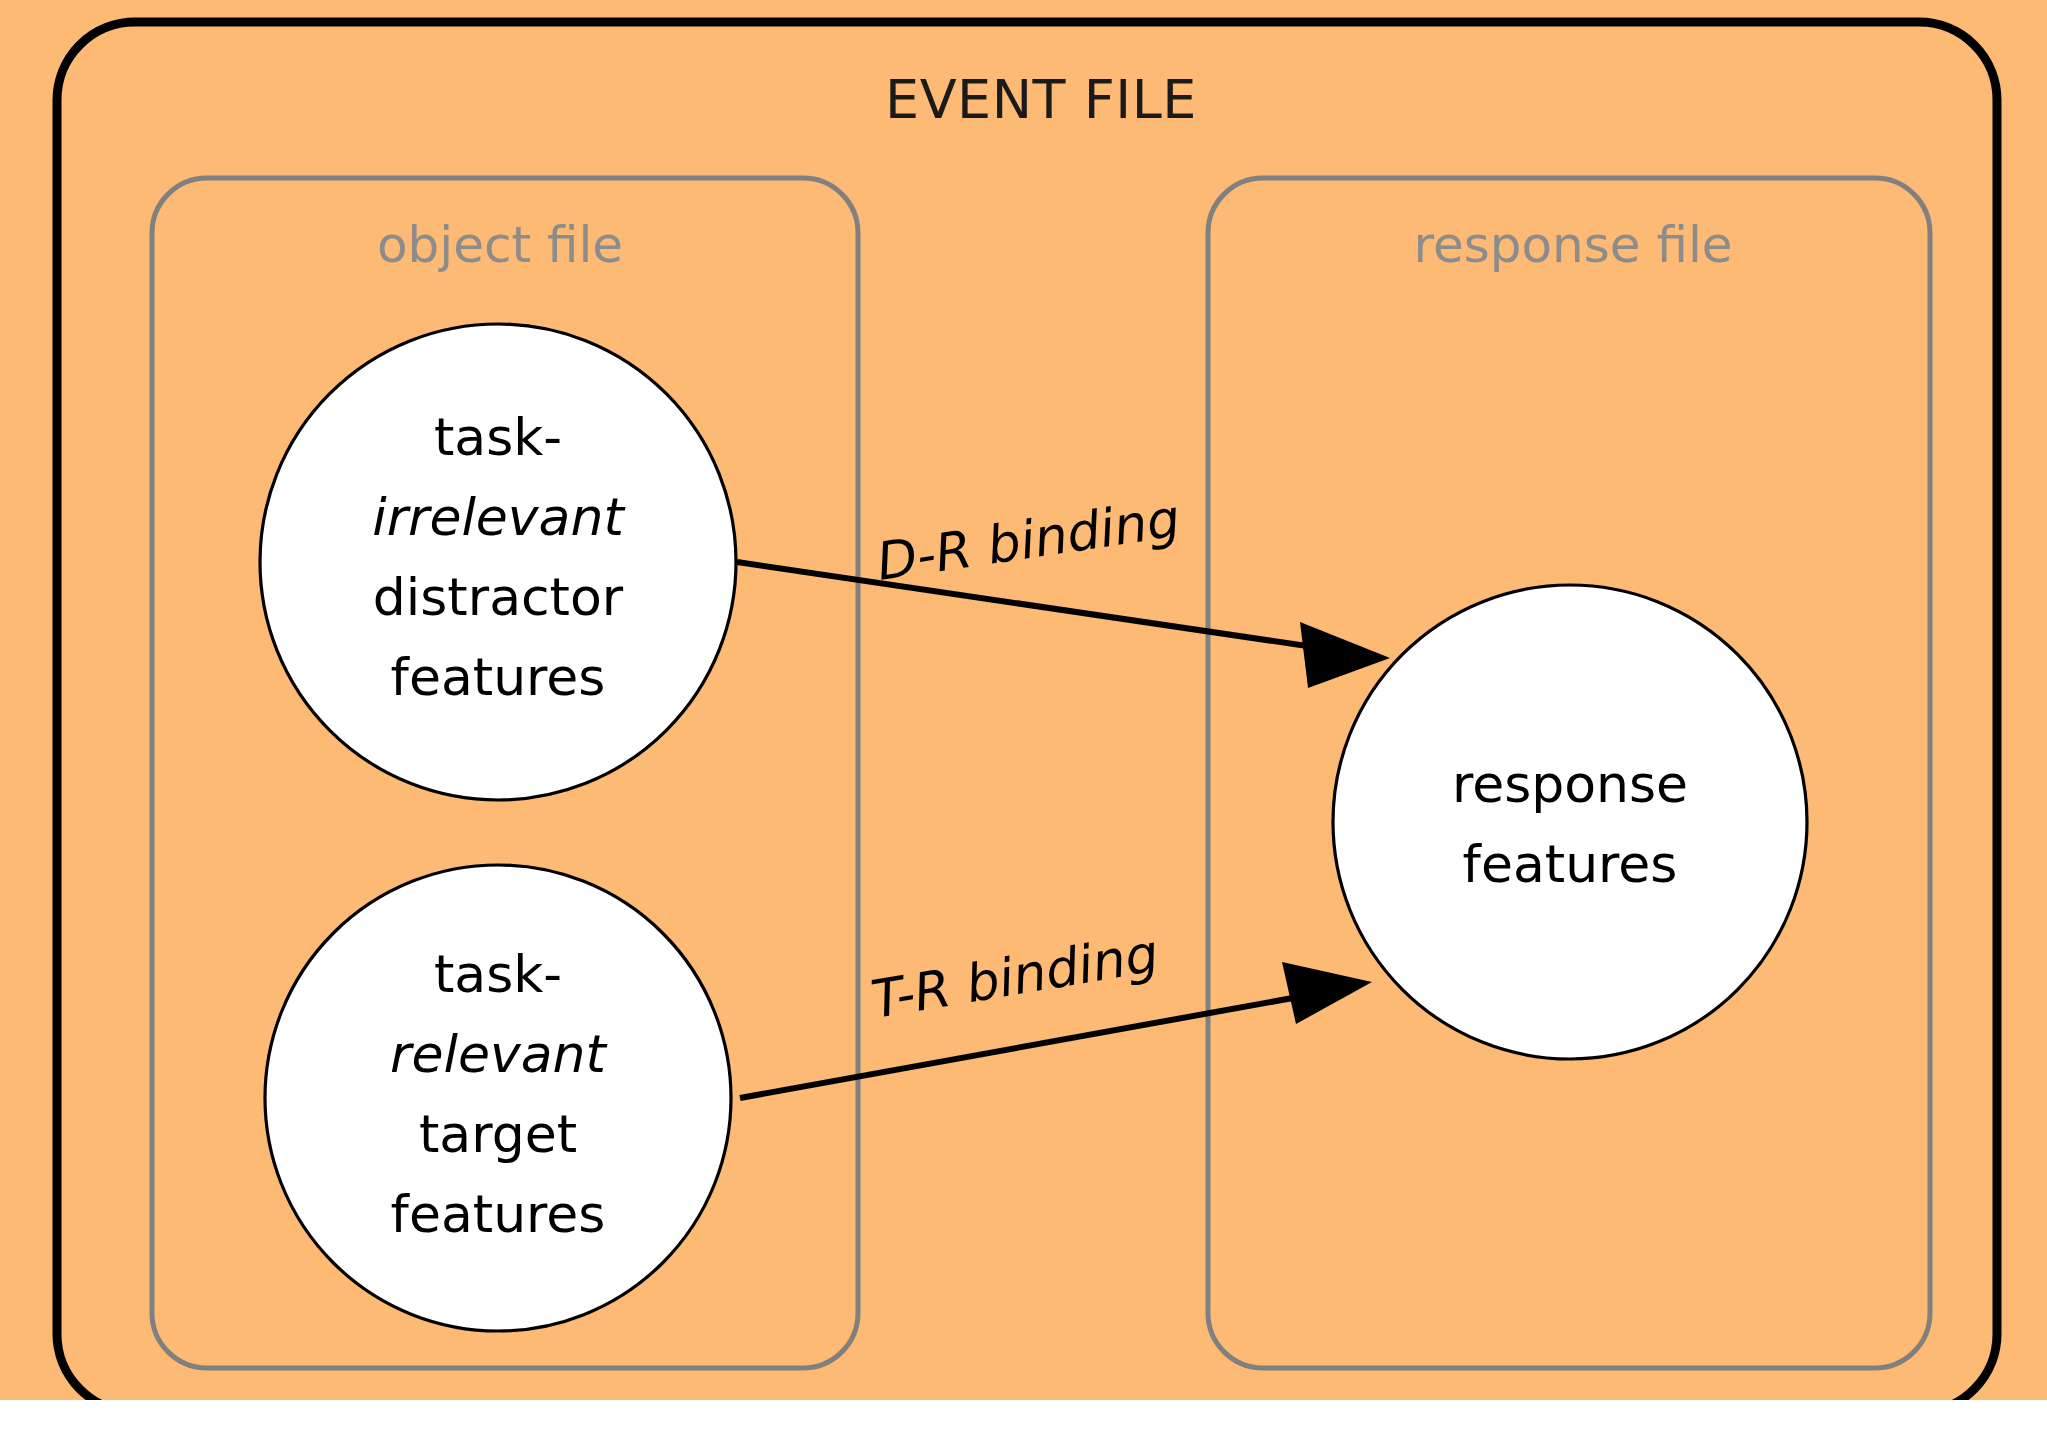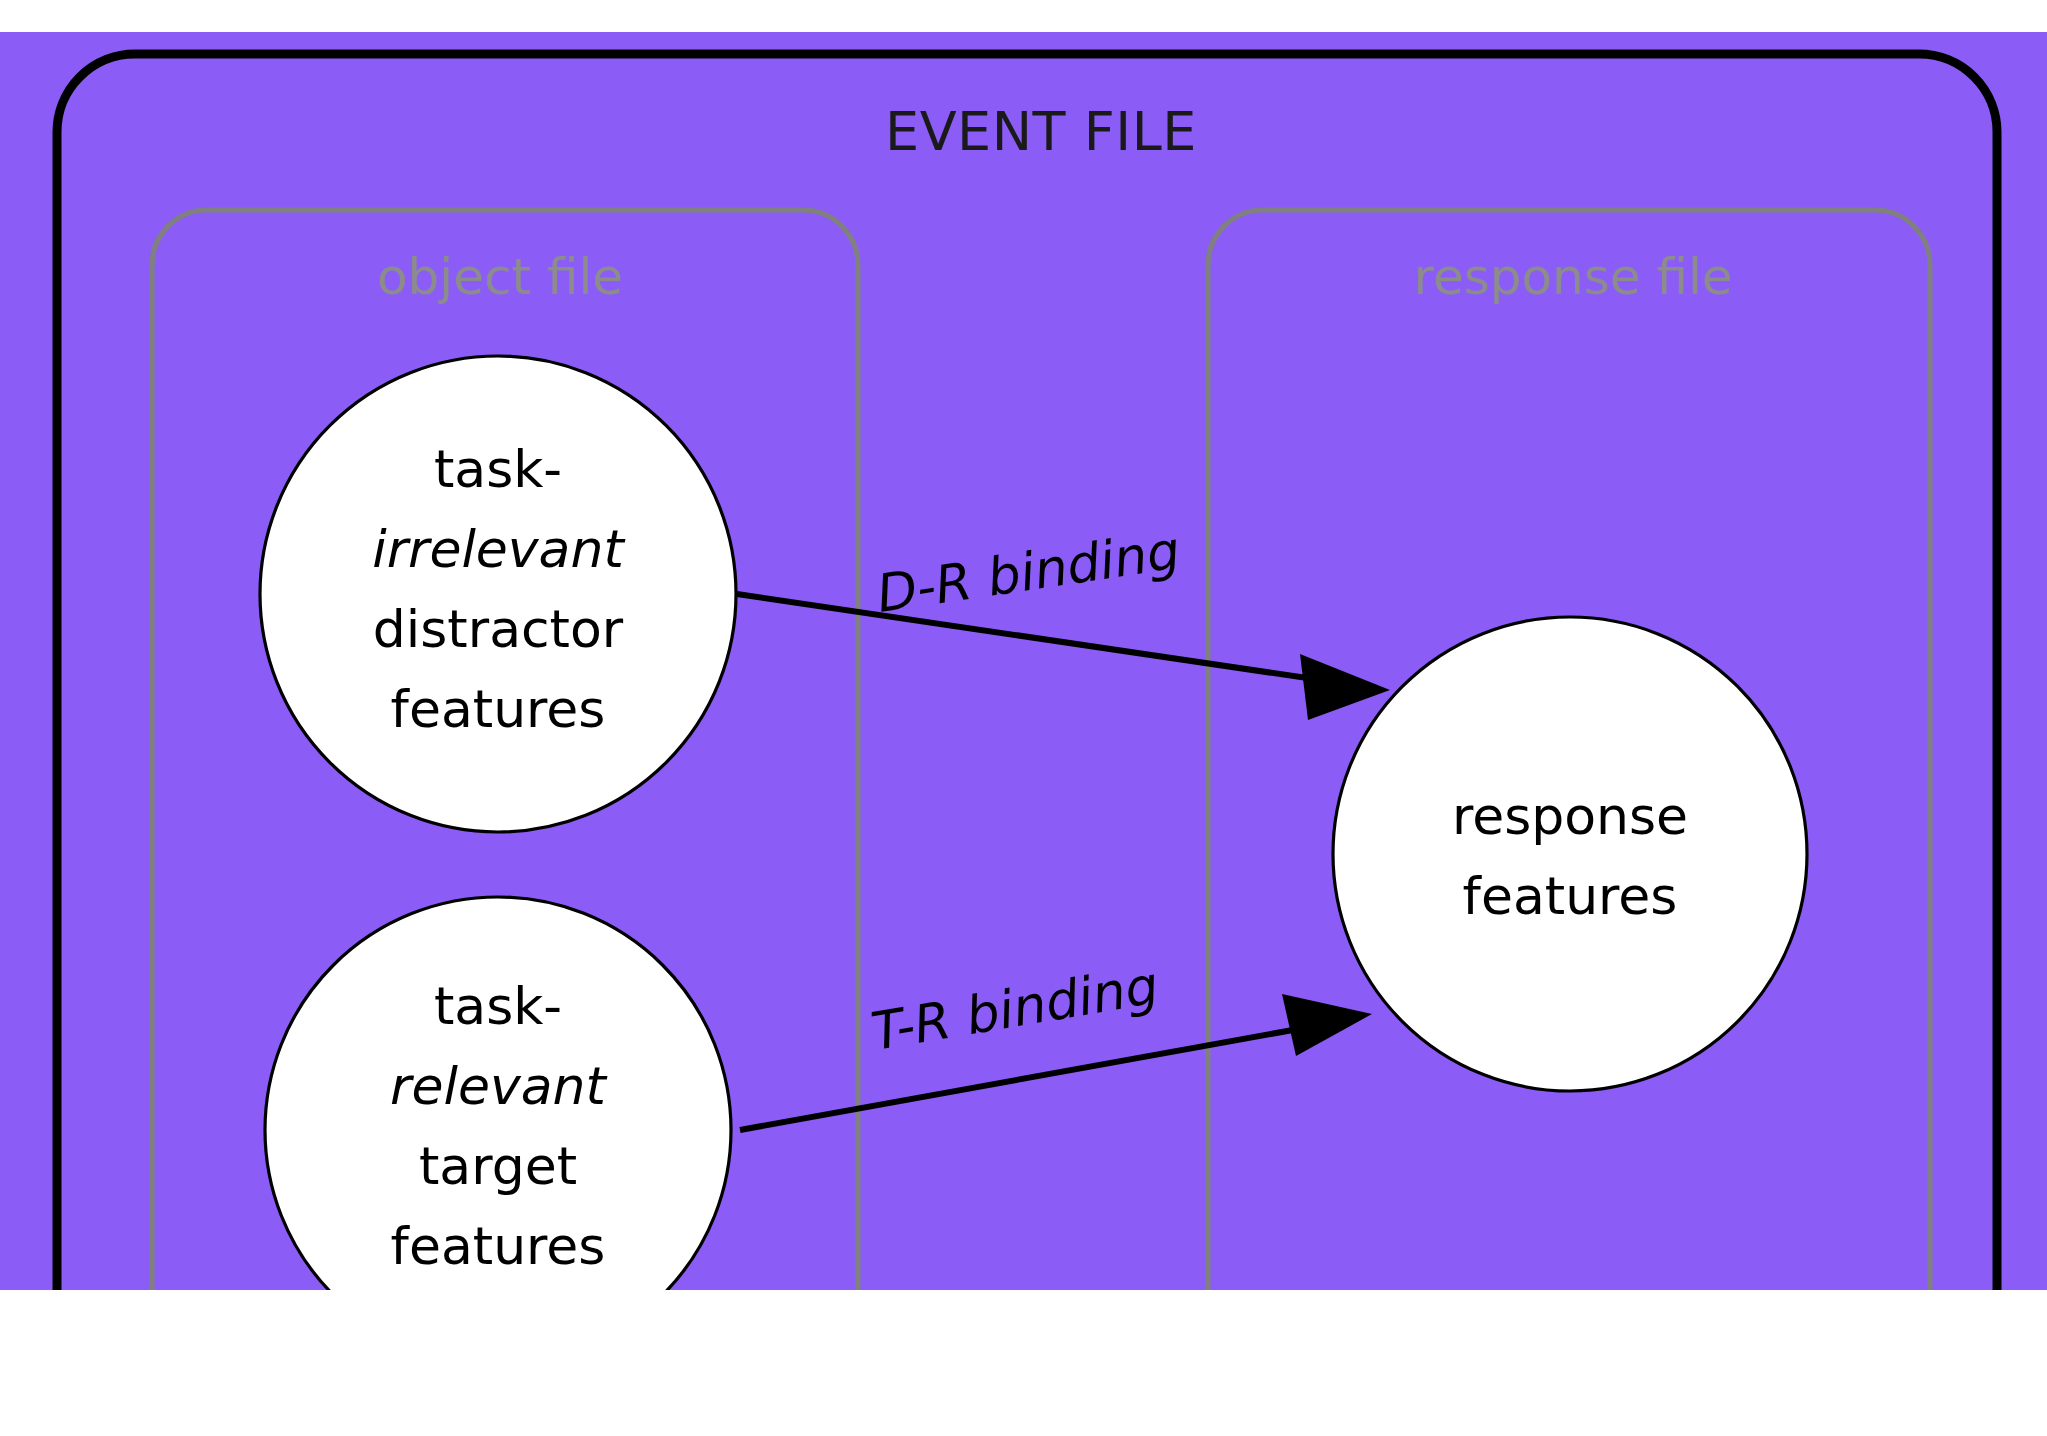--- a/index.html
+++ b/index.html
@@ -6,24 +6,23 @@
     margin: 0;
     padding: 0;
     background: #ffffff;
   }
   body {
     font-family: "DejaVu Sans", "Liberation Sans", sans-serif;
   }
   #stage {
     position: relative;
     width: 2047px;
-    height: 1258px;
-    background: #8b5cf6;
+    height: 1400px;
+    background: #fdba74;
     overflow: hidden;
-    margin-top: 32px;
   }
   #diagram-svg {
     position: absolute;
     left: 0;
     top: 0;
     width: 2047px;
     height: 1436px;
   }
   .event-file-border {
     fill: none;

